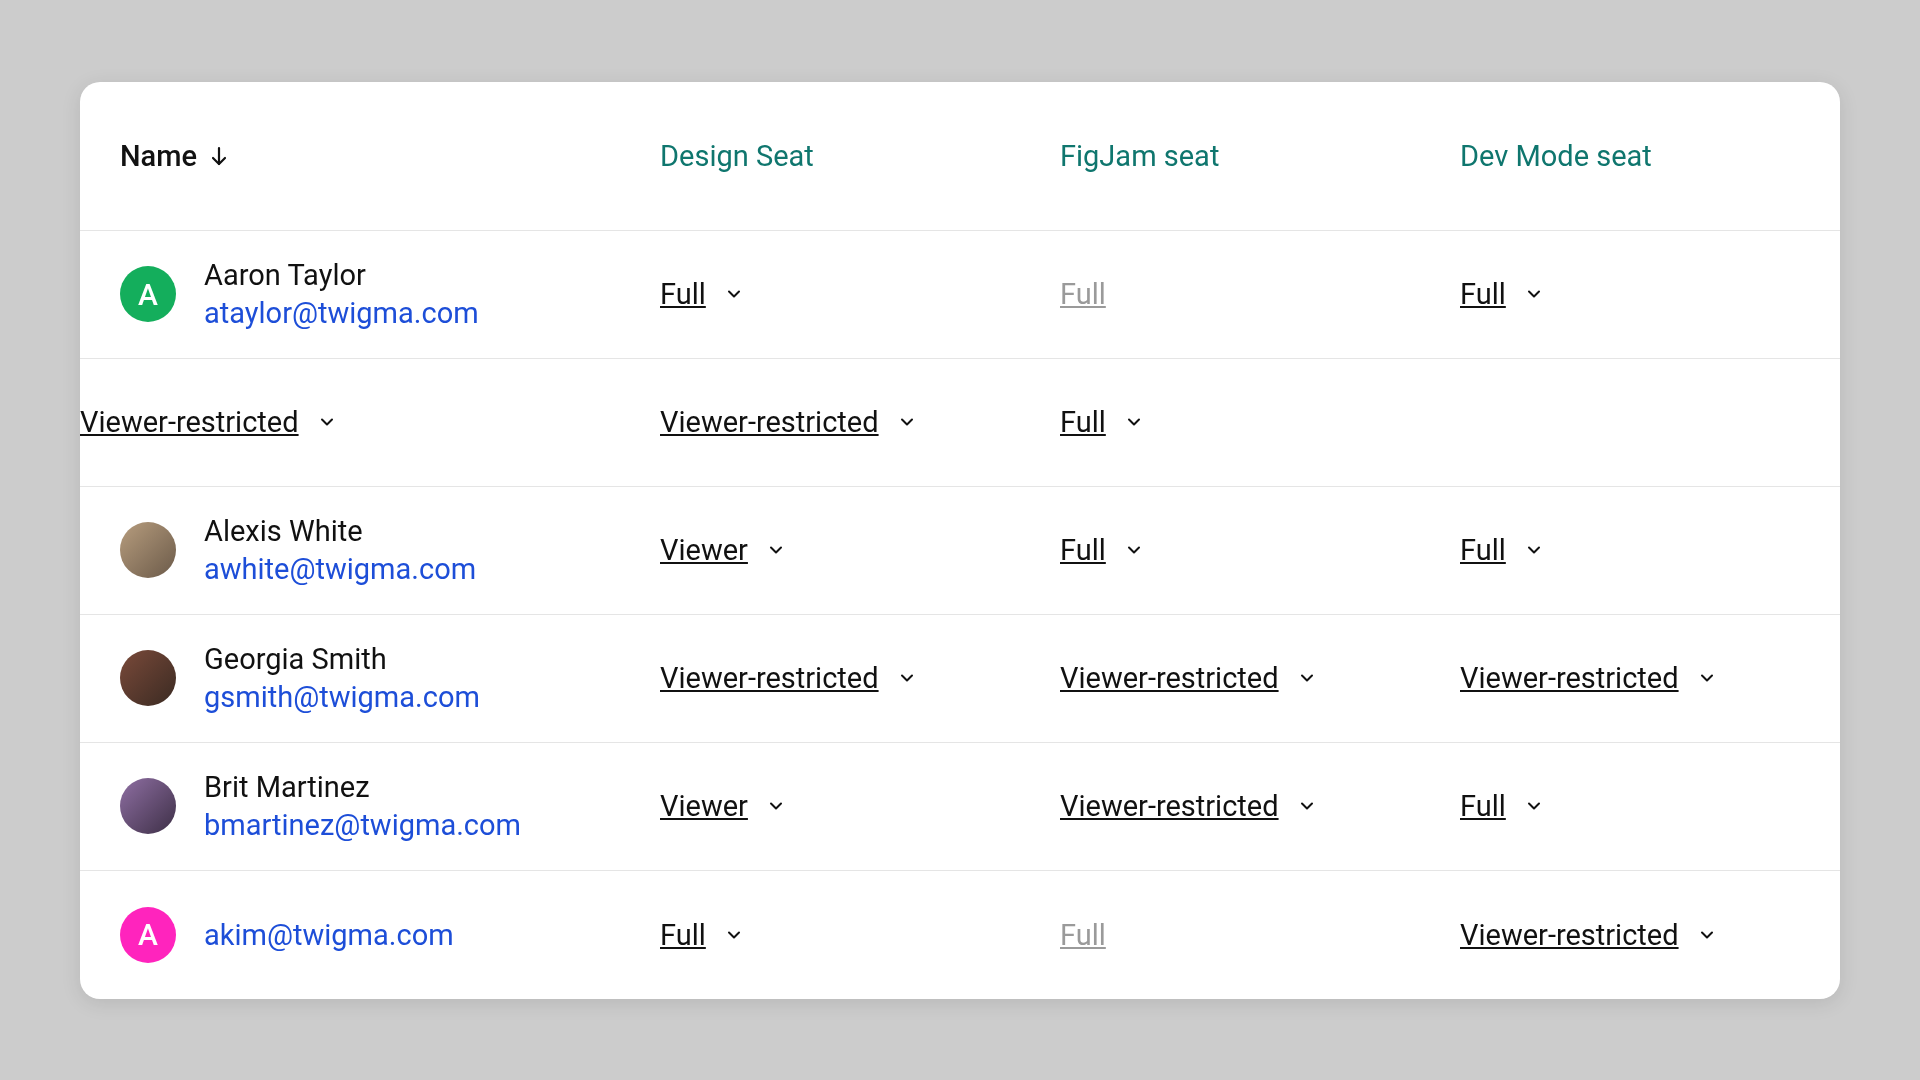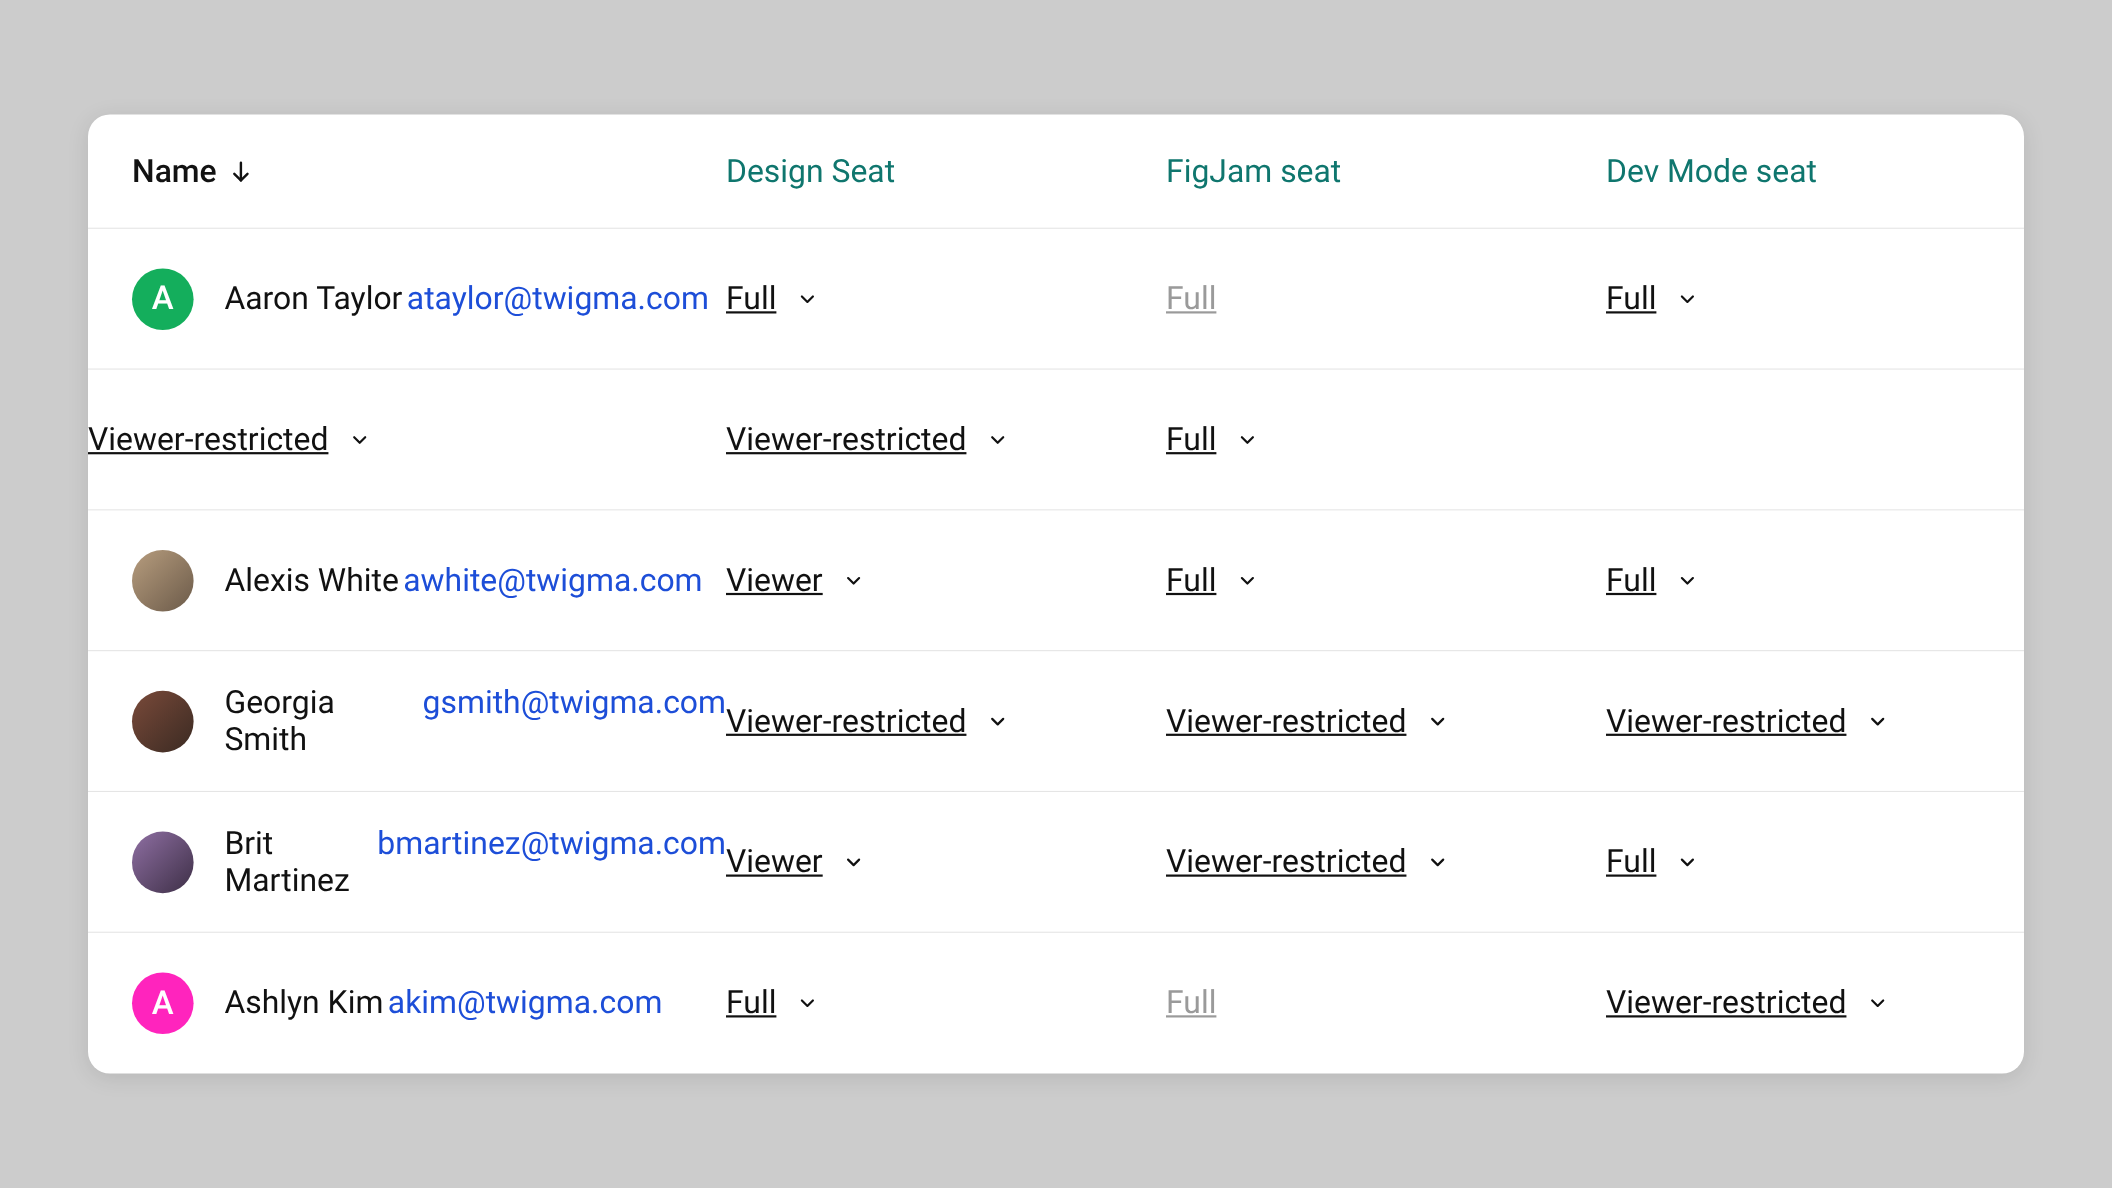--- a/index.html
+++ b/index.html
@@ -16,21 +16,21 @@
     box-shadow:0 4px 20px rgba(0,0,0,.10);
     overflow:hidden;
   }
   .row {
     display:grid;
     grid-template-columns: 580px 400px 400px 380px;
     align-items:center;
     border-bottom:1px solid #e5e5e5;
   }
   .row:last-child { border-bottom:none; }
-  .header-row { height:104px; }
+  .header-row { height:149px; }
   .data-row   { height:128px; }
 
   .header-cell {
     font-size:29px;
     color:#0f766e;
     padding-left:0;
   }
   .header-cell.name {
     color:#121212;
     font-weight:500;
@@ -45,21 +45,21 @@
     gap:28px;
   }
   .avatar {
     width:56px; height:56px;
     border-radius:50%;
     display:flex; align-items:center; justify-content:center;
     font-size:30px; color:#fff; font-weight:500;
     flex-shrink:0;
     background-size:cover; background-position:center;
   }
-  .name-block { display:flex; gap:4px; }
+  .name-block { display:flex; flex-direction:column; gap:4px; }
   .user-name  { font-size:29px; color:#111; }
   .user-email { font-size:29px; color:#1d4ed8; }
 
   .seat-cell {
     display:flex; align-items:center;
     font-size:29px; color:#111;
     gap:18px;
     cursor:pointer;
     text-decoration:underline;
   }
@@ -254,21 +254,20 @@
             <svg viewBox="0 0 24 24" width="20" height="20" fill="none" stroke="currentColor" stroke-width="2.4" stroke-linecap="round" stroke-linejoin="round">
               <polyline points="6 9 12 15 18 9"></polyline>
             </svg>
           </span>
         </div>
       </div>
       <div class="row data-row">
         <div class="name-cell">
           <div class="avatar" style="background:#ff24bd;">A</div>
           <div class="name-block">
-            <span class="user-name">Ashlyn Kim</span>
             <span class="user-email">akim@twigma.com</span>
           </div>
         </div>
         <div class="seat-cell">
           <span>Full</span>
           <span class="chevron">
             <svg viewBox="0 0 24 24" width="20" height="20" fill="none" stroke="currentColor" stroke-width="2.4" stroke-linecap="round" stroke-linejoin="round">
               <polyline points="6 9 12 15 18 9"></polyline>
             </svg>
           </span>

